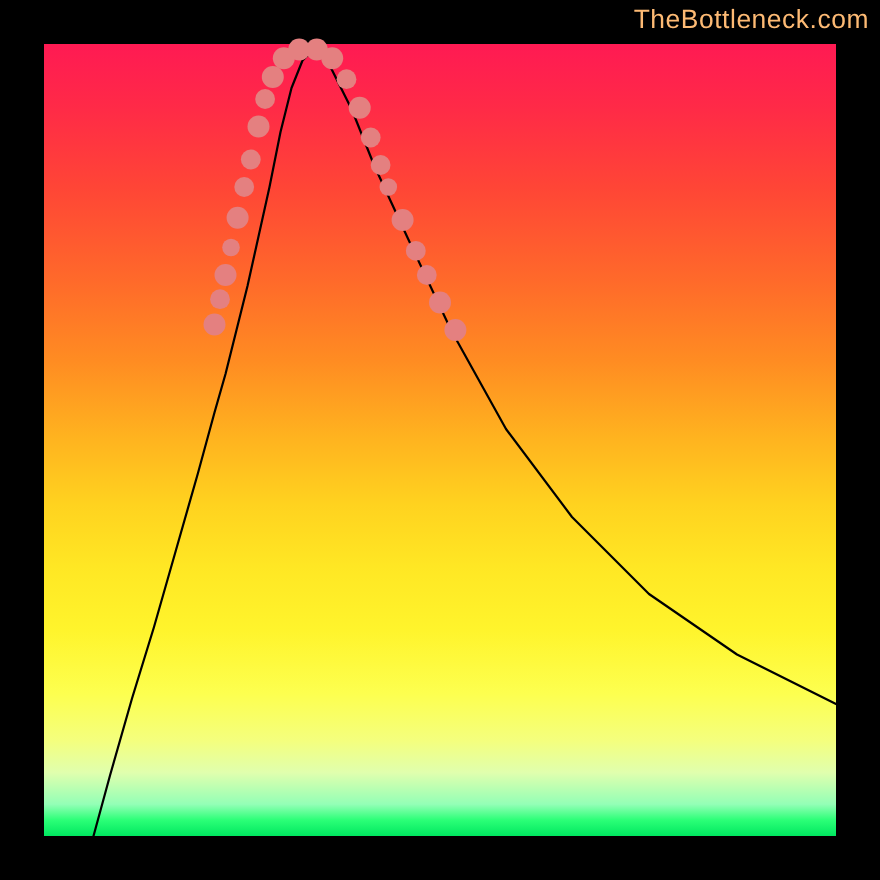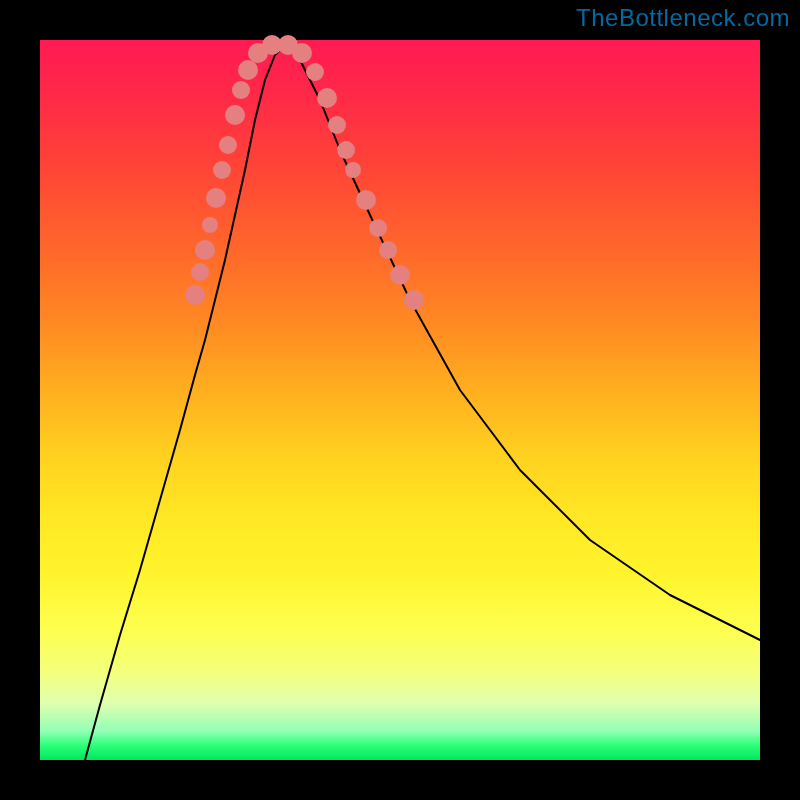--- a/index.html
+++ b/index.html
@@ -13,21 +13,21 @@
   .frame {
     position: relative;
     width: 800px;
     height: 800px;
     background: #000;
   }
   .watermark {
     position: absolute;
     top: 4px;
     right: 10px;
-    color: #0369a1;
+    color: #fdba74;
     font-size: 24px;
     font-weight: 500;
     letter-spacing: 0.5px;
     z-index: 10;
   }
   .plot {
     position: absolute;
     left: 40px;
     top: 40px;
     width: 720px;

